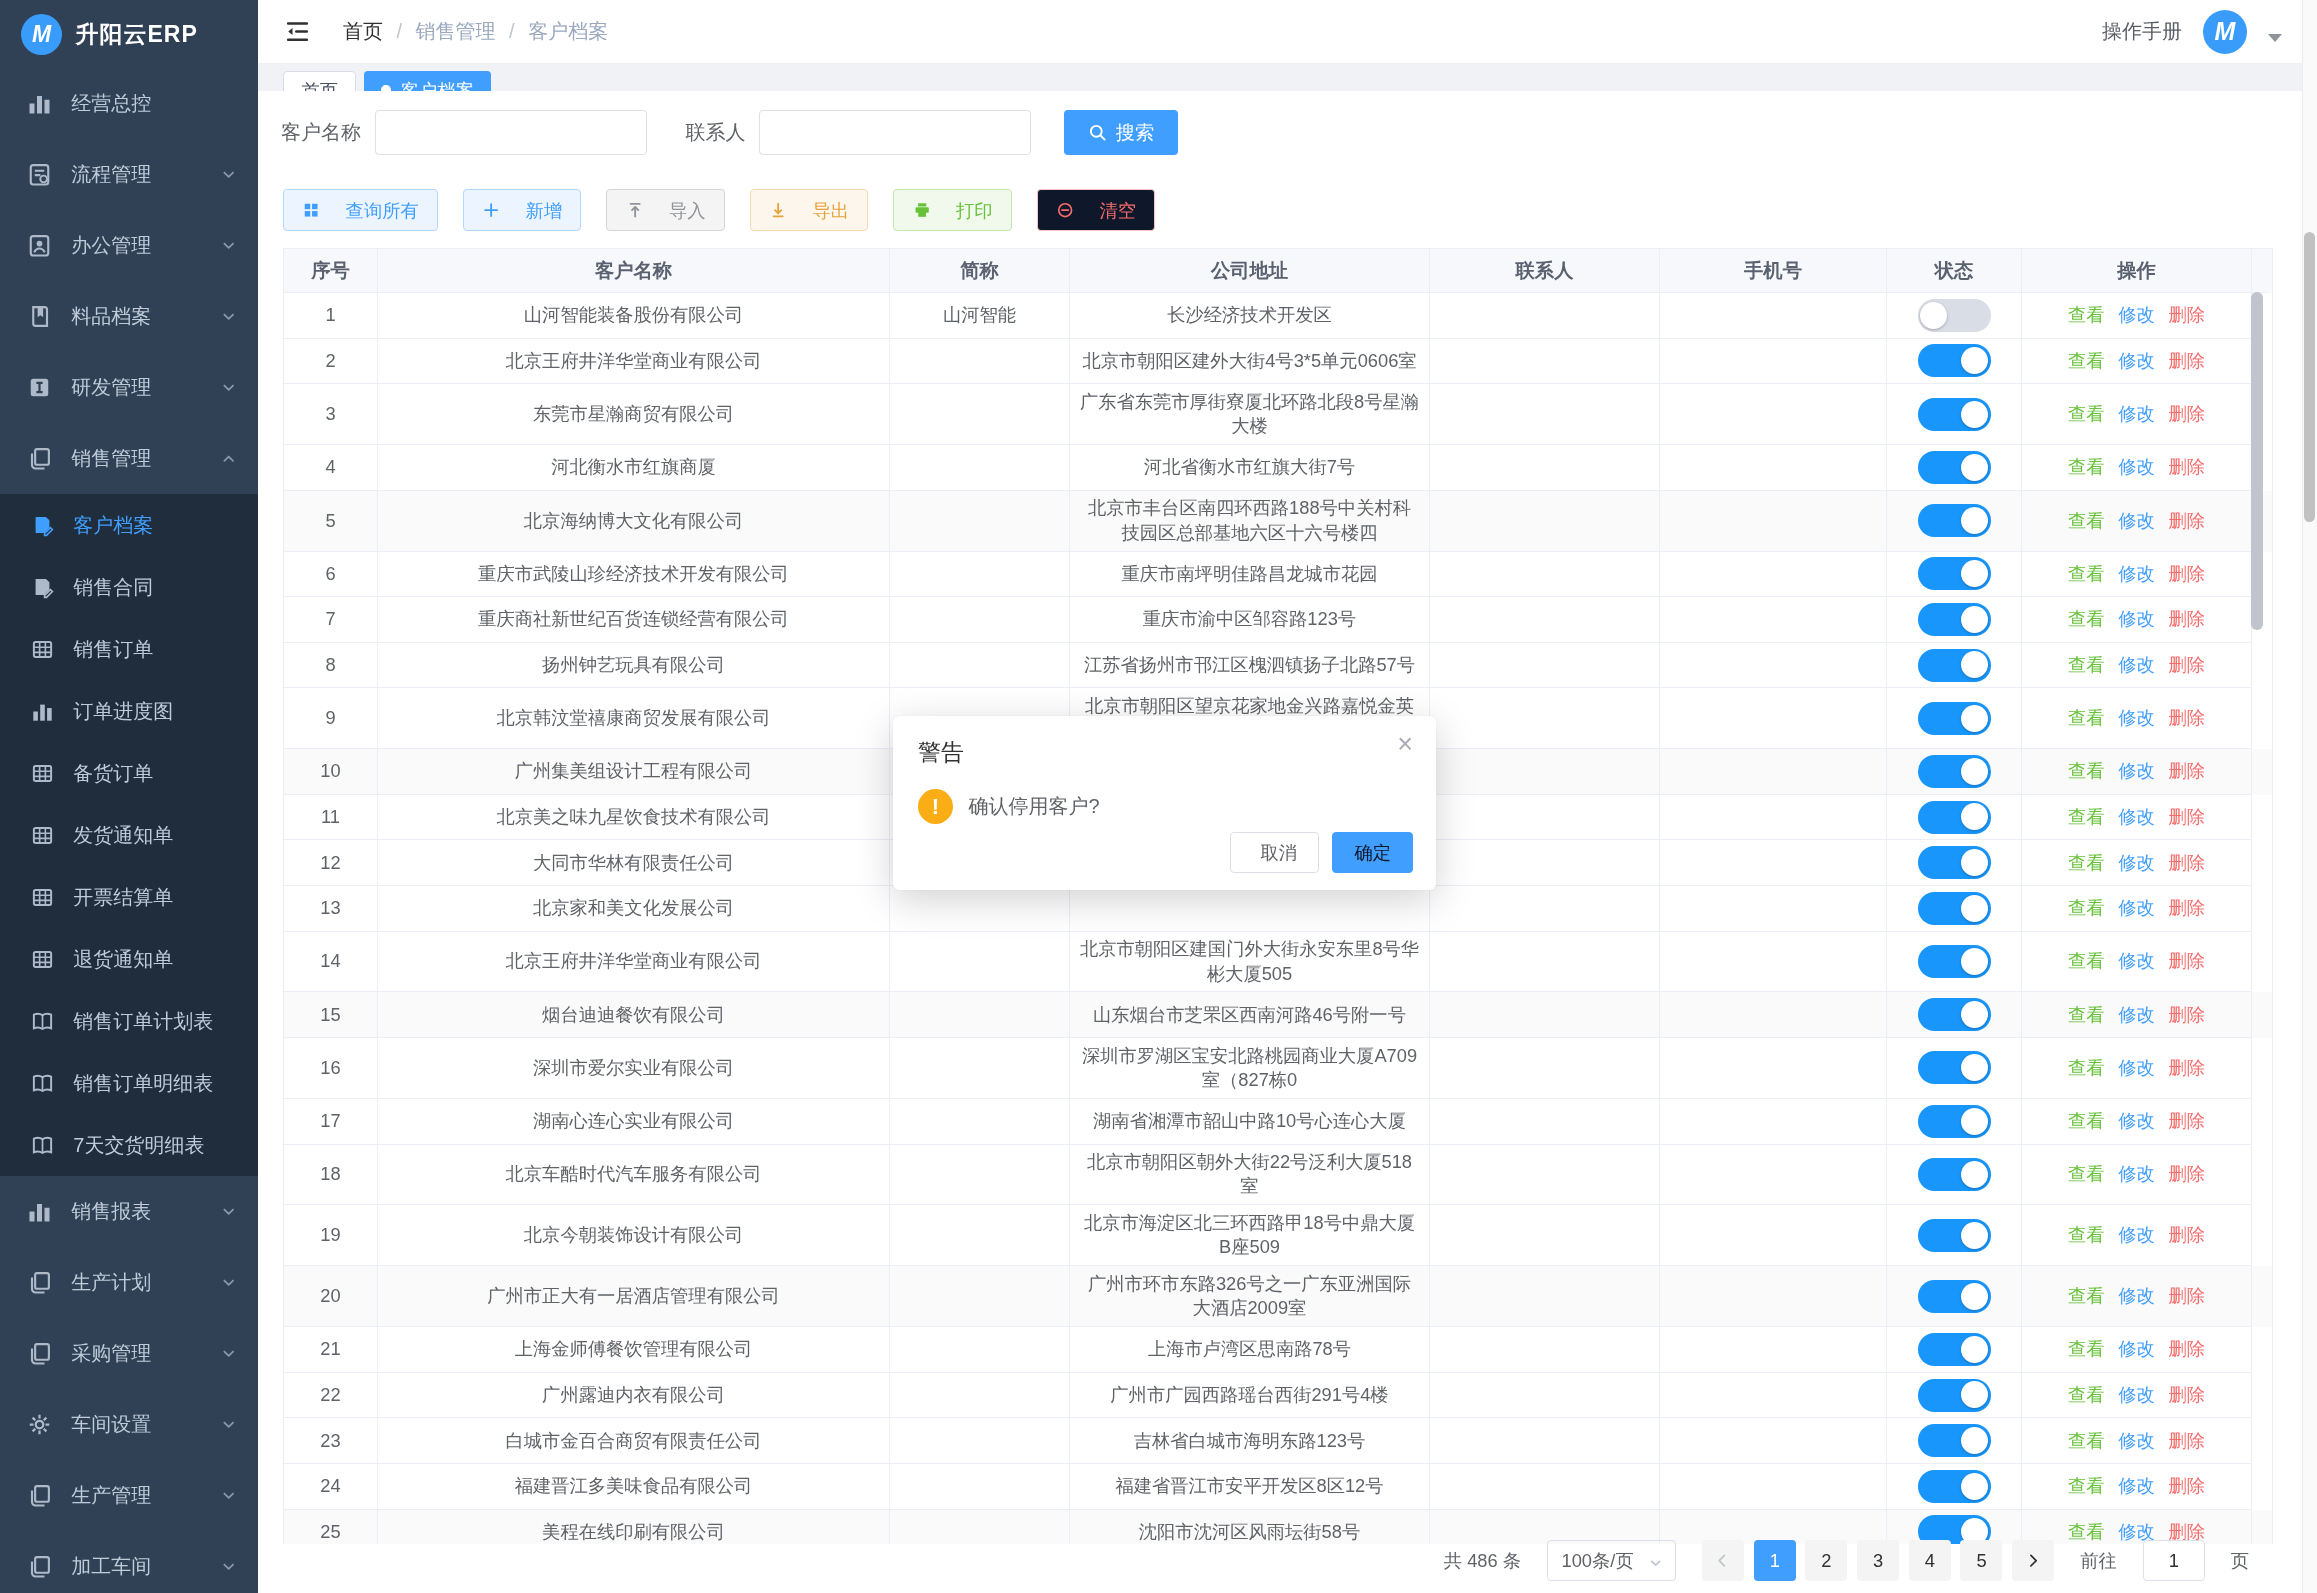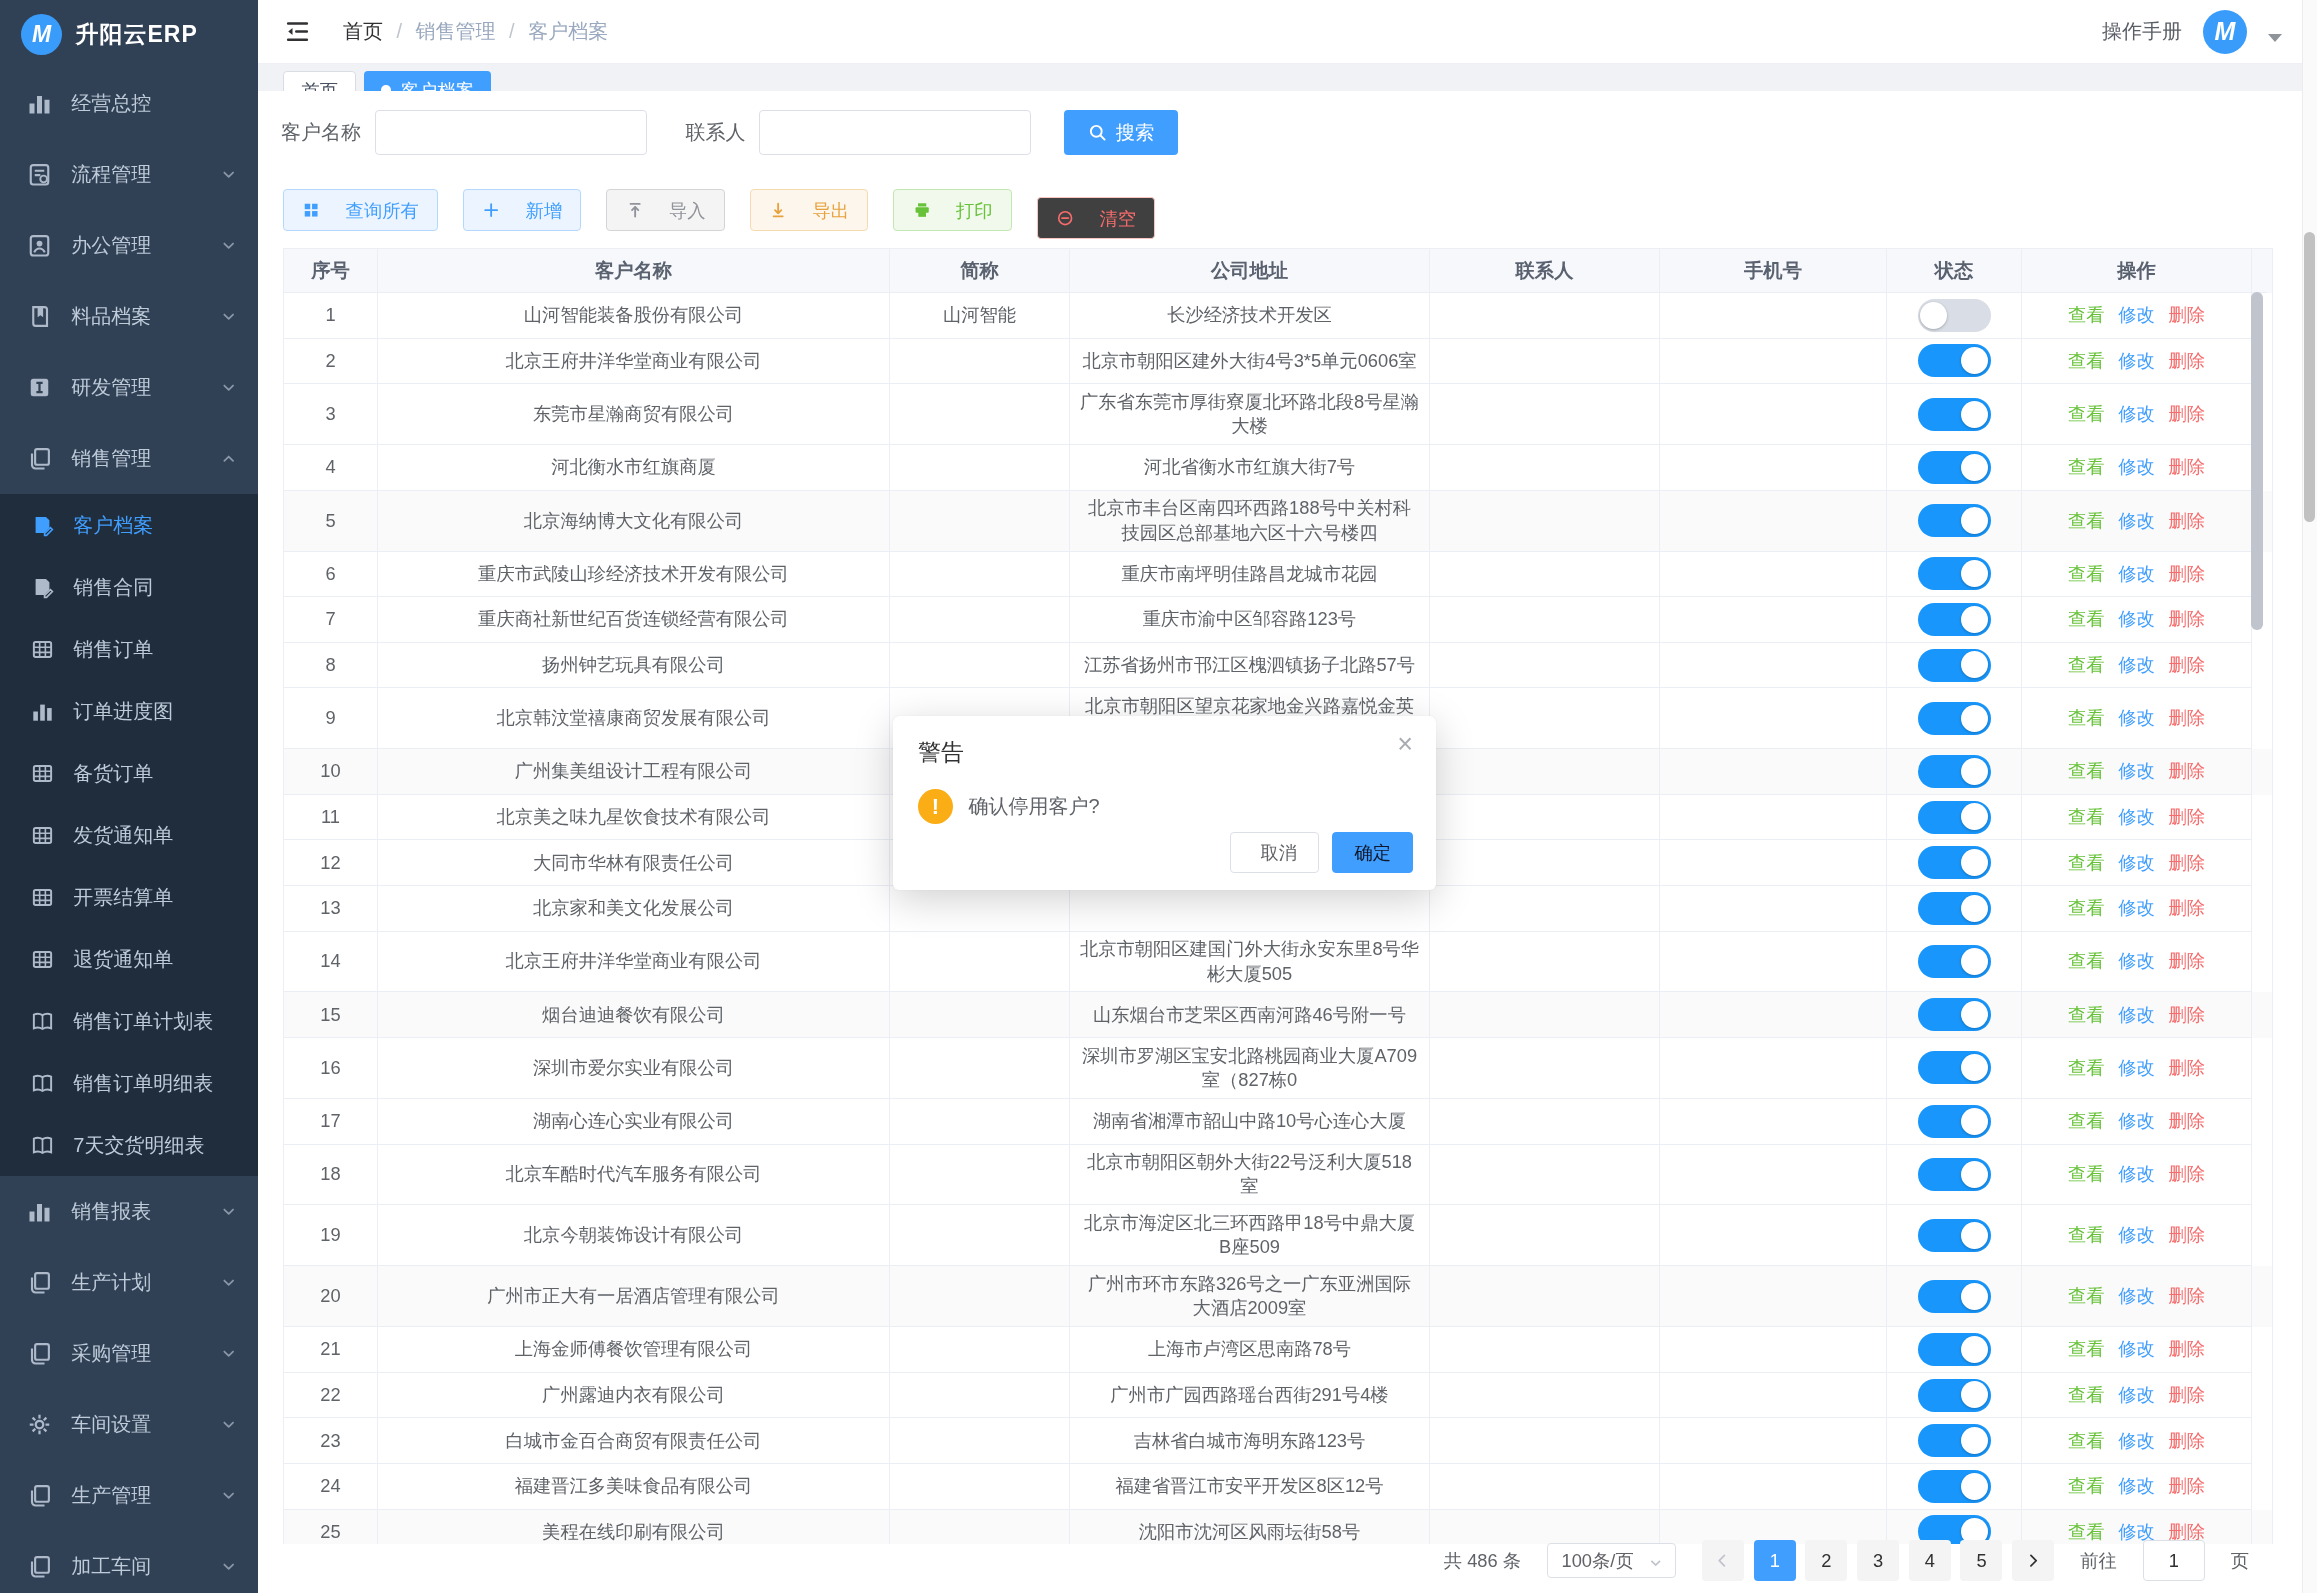--- a/index.html
+++ b/index.html
@@ -55,21 +55,21 @@
   .search-btn { margin-left:33px; width:114px; height:45px; background:#409EFF; border:none; border-radius:3.9px; color:#fff; font-size:19.3px; display:flex; align-items:center; justify-content:center; gap:8.7px; cursor:pointer; }
   .search-btn svg { width:19.3px; height:19.3px; }
 
   .toolbar-row { position:absolute; top:98px; left:25px; display:flex; gap:25px; }
   .tb-btn { height:42px; padding:0 18.3px; border-radius:3.9px; border:1px solid; font-size:18.3px; display:flex; align-items:center; gap:25px; cursor:pointer; background:#fff; }
   .tb-btn svg { width:18.3px; height:18.3px; }
   .tb-blue   { background:#ecf5ff; border-color:#b3d8ff; color:#409EFF; }
   .tb-gray   { background:#f4f4f5; border-color:#d3d4d6; color:#909399; }
   .tb-orange { background:#fdf6ec; border-color:#f5dab1; color:#E6A23C; }
   .tb-green  { background:#f0f9eb; border-color:#c2e7b0; color:#67C23A; }
-  .tb-red    { background:#404040; border-color:#fbc4c4; color:#F56C6C;margin-top:8px; }
+  .tb-red    { background:#0f172a; border-color:#fbc4c4; color:#F56C6C; }
 
   
   .table-wrap { position:absolute; top:157px; left:25px; width:1990px; height:1296px; overflow:hidden; border:1px solid #ebeef5; border-bottom:none; font-size:18.3px; }
   .thead { display:flex; background:#f7f8fc; }
   .th { display:flex; align-items:center; justify-content:center; font-weight:600; color:#5a6270; font-size:19.3px; height:44px; border-right:1px solid #ebeef5; border-bottom:1px solid #ebeef5; }
   .trow { display:flex; background:#fff; }
   .trow:nth-child(5n) { background:#fafafa; }
   .td { display:flex; align-items:center; justify-content:center; text-align:center; padding:5.8px 9.7px; min-height:43px; border-right:1px solid #ebeef5; border-bottom:1px solid #ebeef5; color:#5f6368; line-height:1.32; }
   .c0{flex:0 0 94px;} .c1{flex:0 0 512px;} .c2{flex:0 0 180px;} .c3{flex:0 0 360px;}
   .c4{flex:0 0 230px;} .c5{flex:0 0 227px;} .c6{flex:0 0 135px;} .c7{flex:0 0 230px;}
@@ -83,21 +83,21 @@
   .toggle.off .knob { left:2.9px; }
 
   .act-link { cursor:pointer; margin:0 6.8px; white-space:nowrap; }
   .act-view { color:#67C23A; } .act-edit { color:#409EFF; } .act-del { color:#F56C6C; }
 
   
   .inner-thumb { position:absolute; left:1993px; top:201px; width:11.6px; height:338px; border-radius:5.8px; background:#c0c4cc; }
 
   
   .pagination { position:absolute; bottom:11.6px; right:68px; display:flex; align-items:center; gap:26px; font-size:18.3px; color:#5f6368; }
-  .psel { width:129px; height:35px; border:1px solid #dcdfe6; border-radius:3.9px; display:flex; align-items:center; padding:0 11.6px 0 13.5px; color:#606266; cursor:pointer; }
+  .psel { width:129px; height:41px; border:1px solid #dcdfe6; border-radius:3.9px; display:flex; align-items:center; padding:0 11.6px 0 13.5px; color:#606266; cursor:pointer; }
   .psel .psel-caret { margin-left:auto; color:#c0c4cc; width:15.4px; height:15.4px; }
   .pg-group { display:flex; align-items:center; gap:9.7px; }
   .pg-btn { min-width:42px; height:41px; border-radius:3.9px; background:#f4f4f5; display:flex; align-items:center; justify-content:center; font-size:18.3px; color:#303133; cursor:pointer; }
   .pg-btn.active { background:#409EFF; color:#fff; }
   .pg-btn.disabled { color:#c0c4cc; cursor:default; }
   .pg-arrow svg { width:17.4px; height:17.4px; }
   .goto-input { width:62px; height:41px; border:1px solid #dcdfe6; border-radius:3.9px; text-align:center; font-size:18.3px; color:#303133; outline:none; }
 
   
   .modal { position:absolute; left:893px; top:716px; width:543px; height:174px; background:#fff; border-radius:5.8px; box-shadow:0 9.7px 39px rgba(0,0,0,.18), 0 0 1px rgba(0,0,0,.12); z-index:40; }

